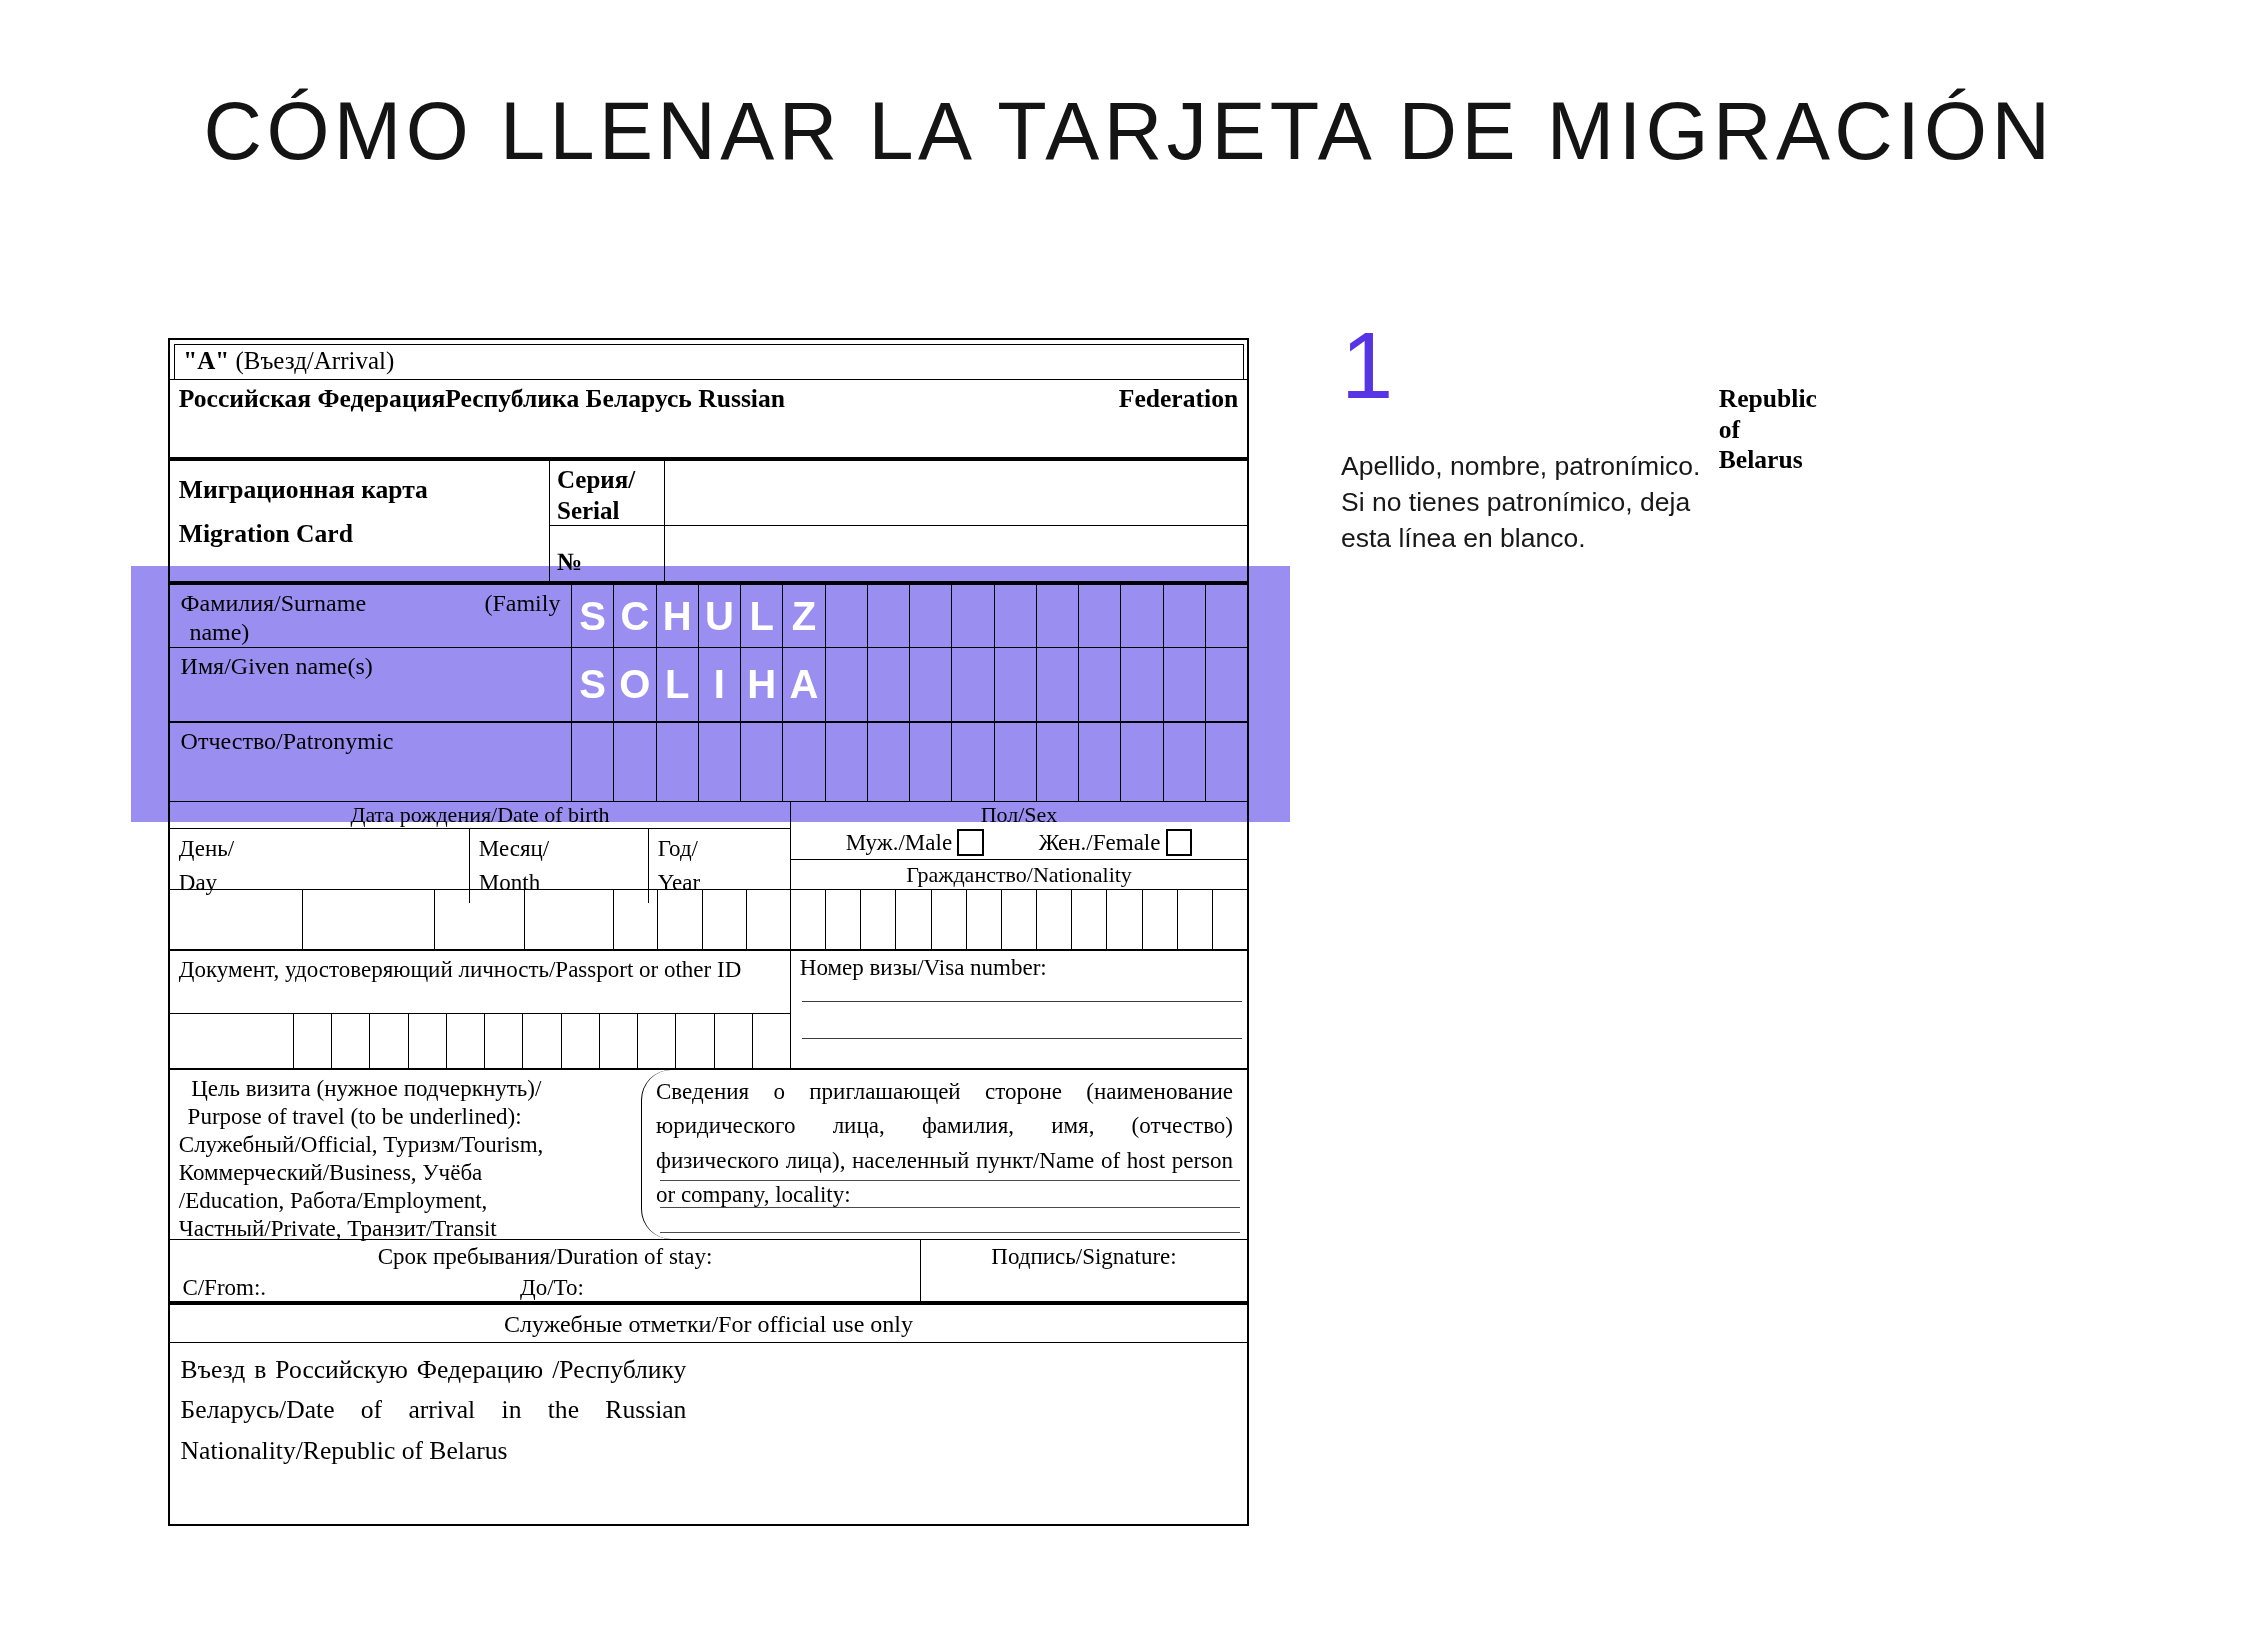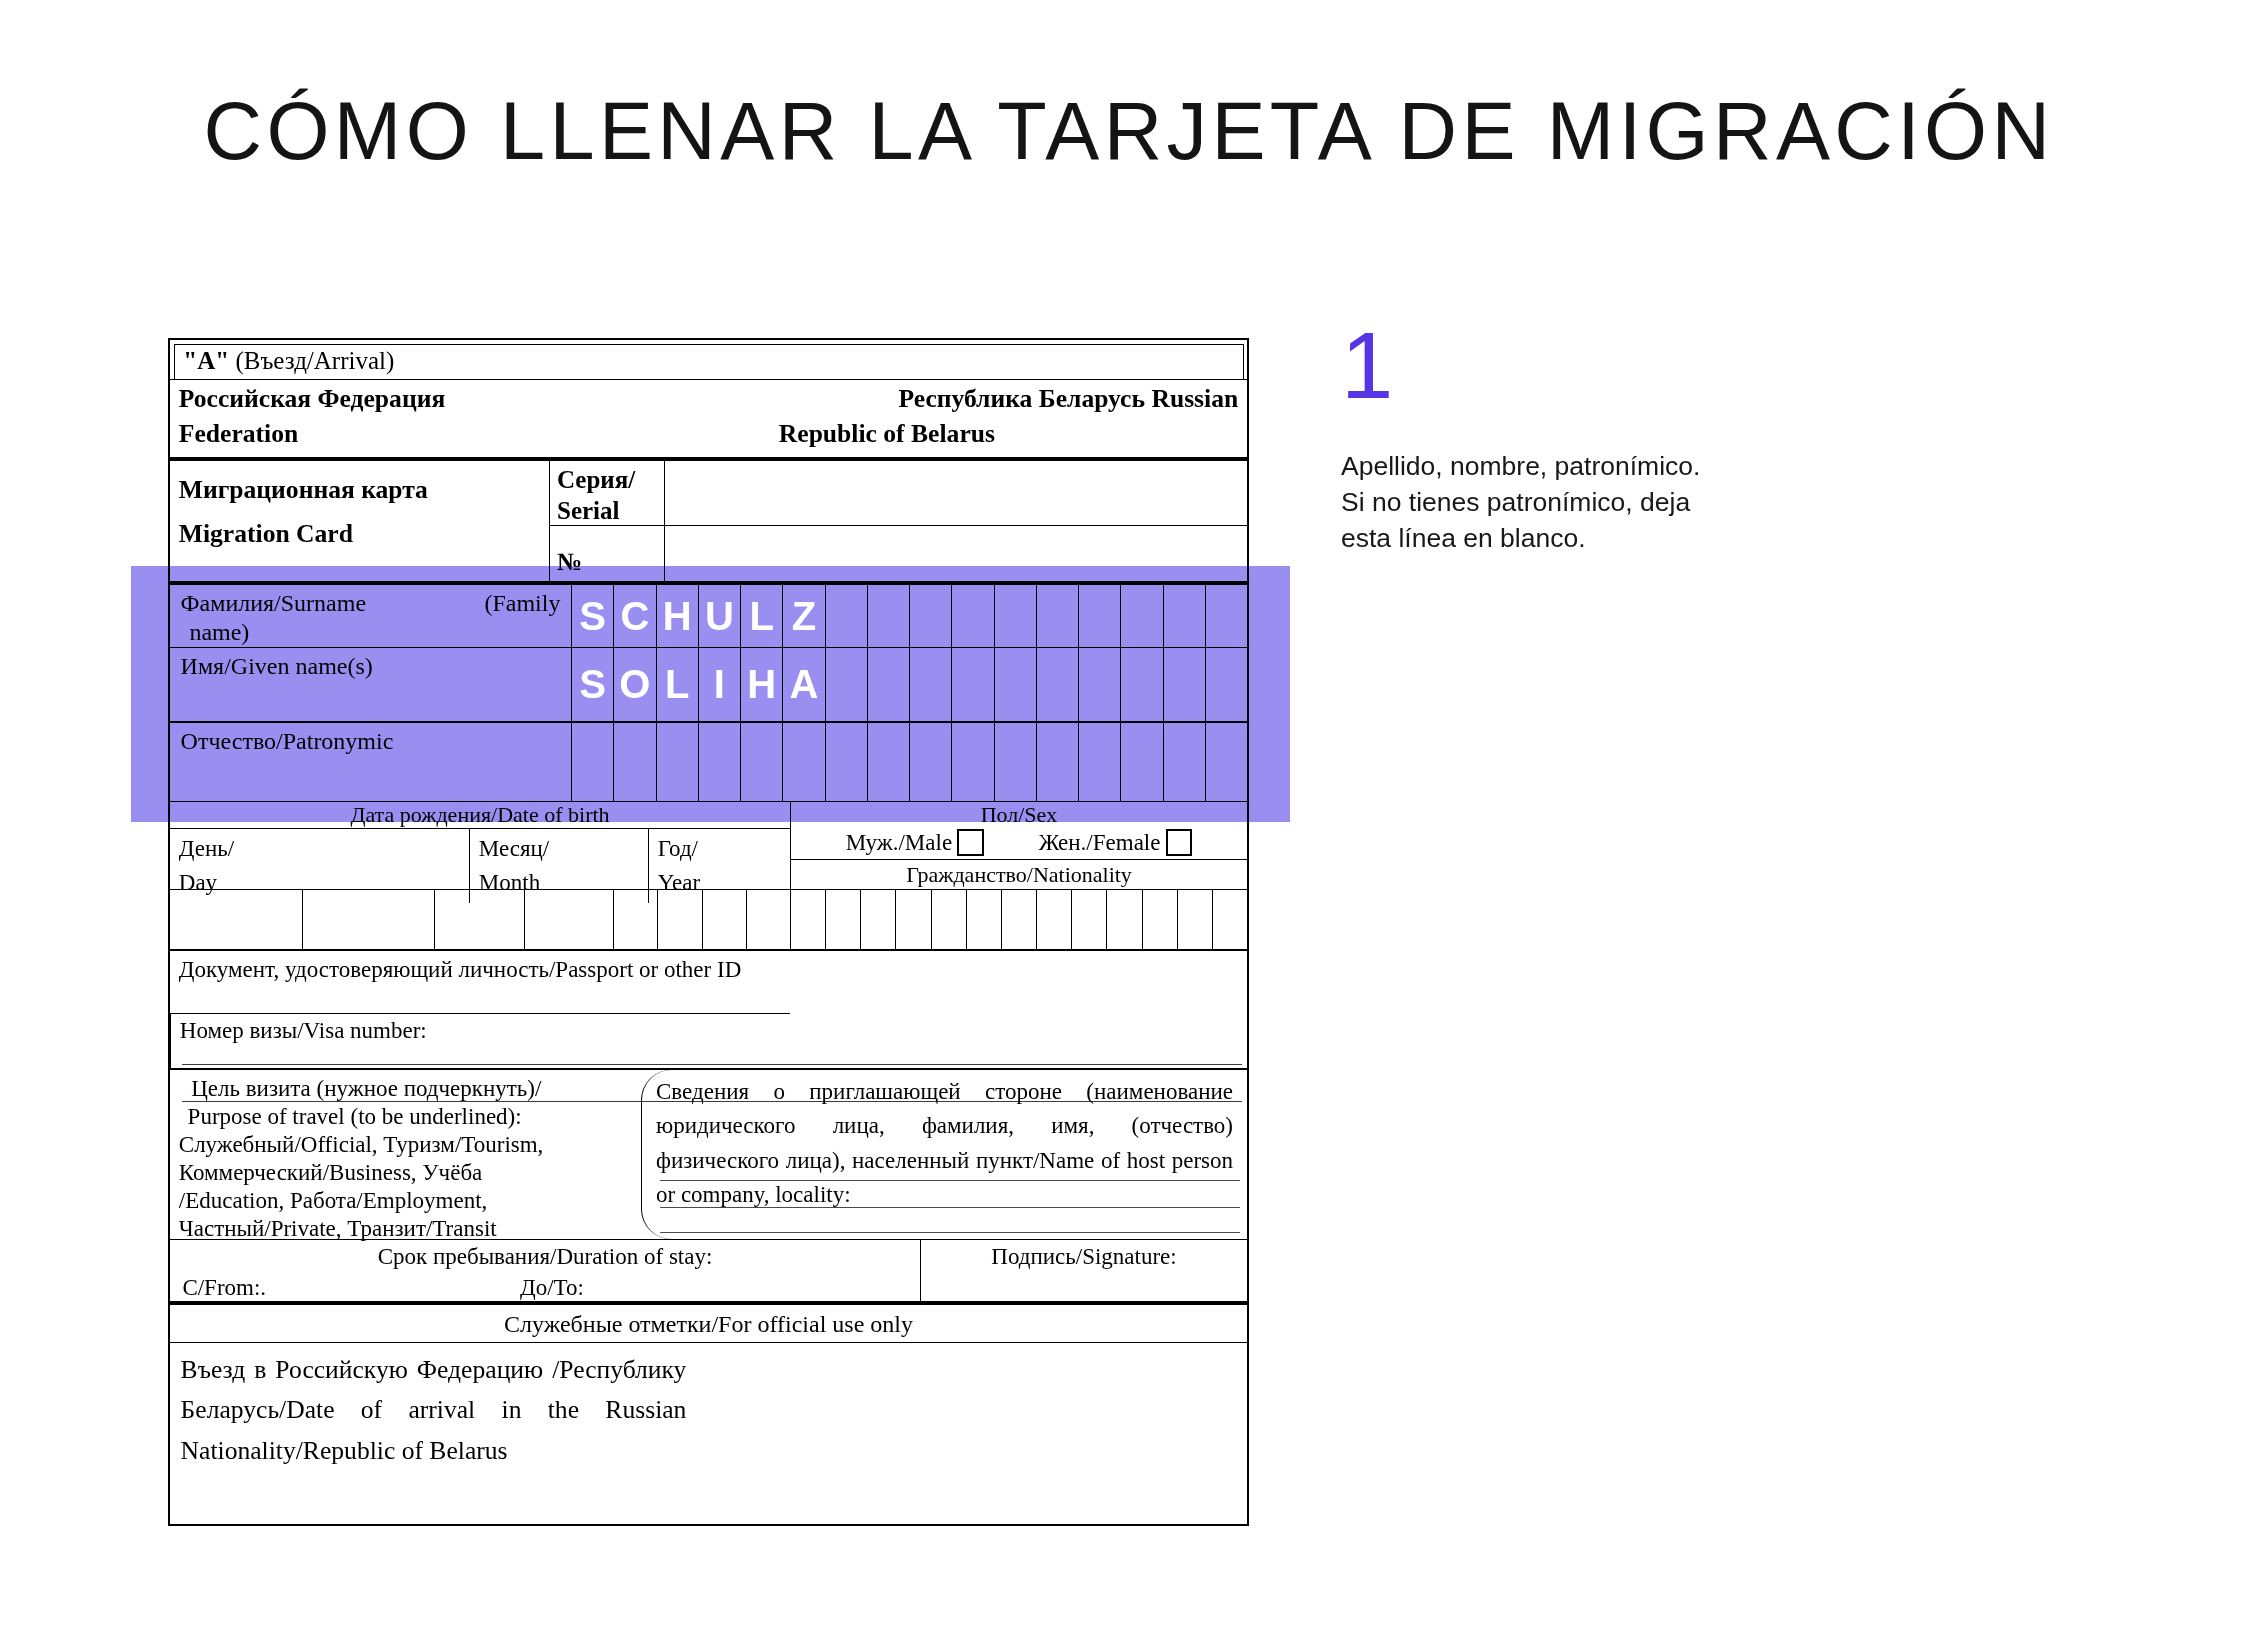--- a/index.html
+++ b/index.html
@@ -24,21 +24,21 @@
     font-size:24px; line-height:1.2;
   }
   .row { position:relative; width:100%; display:flex; }
   .bt5 { border-top:4.4px solid #000; }
   
   .row-a { height:35px; margin:3.5px 3.5px 0 3.5px; border:1.8px solid #000; border-bottom:none;
            padding:1.8px 8.8px; font-size:25px; }
   .row-a b { font-weight:700; }
   
   .row-rf { height:78px; border-top:1.8px solid #000; font-weight:700; font-size:25.6px;
-            flex-direction:column; justify-content:space-between; padding:4.4px 8.8px 7px 8.8px; }
+            flex-direction:row; justify-content:space-between; padding:4.4px 8.8px 7px 8.8px; }
   .rf-line { display:flex; justify-content:space-between; position:relative; }
   .rf-line2 .c2 { position:absolute; left:600px; }
   
   .row-mc { height:124px; }
   .mc-label { width:379px; padding:7px 8.8px; font-weight:700; font-size:25.6px; line-height:1.75; }
   .mc-right { flex:1; display:flex; flex-direction:column; }
   .mc-sub { display:flex; }
   .mc-sub-1 { height:64px; }
   .mc-sub-2 { flex:1; }
   .serial-cell { width:116px; border-left:1.8px solid #000; border-right:1.8px solid #000;
@@ -77,21 +77,21 @@
   .nat-header { flex:1; border-top:1.8px solid #000; text-align:center; font-size:22px; padding-top:2.6px; }
   
   .row-cells { height:60px; border-top:1.8px solid #000; }
   .cells-left { width:620px; display:flex; }
   .cgroup { display:flex; height:100%; }
   .cg-day { width:265px; border-right:1.8px solid #000; }
   .cg-month { width:179px; border-right:1.8px solid #000; }
   .cg-year { flex:1; }
   .cells-right { flex:1; display:flex; border-left:1.8px solid #000; }
   
-  .row-passport { height:119px; border-top:2.6px solid #000;flex-direction:column; }
+  .row-passport { height:119px; border-top:2.6px solid #000; }
   .pp-left { width:620px; display:flex; flex-direction:column; }
   .pp-label { height:62px; padding:5.3px 8.8px; font-size:23px; }
   .pp-cells { flex:1; display:flex; border-top:1.8px solid #000; }
   .pp-first { width:124px; border-right:1.8px solid #000; }
   .pp-grid { flex:1; display:flex; }
   .visa-right { flex:1; border-left:1.8px solid #000; position:relative; padding:3.5px 8.8px; font-size:23px; }
   .visa-line { position:absolute; left:10.6px; right:5.3px; border-top:1.8px solid #3c3c3c; }
   .visa-line.v1 { top:50px; } .visa-line.v2 { top:87px; }
   
   .row-purpose { height:171px; border-top:2.6px solid #000; }

